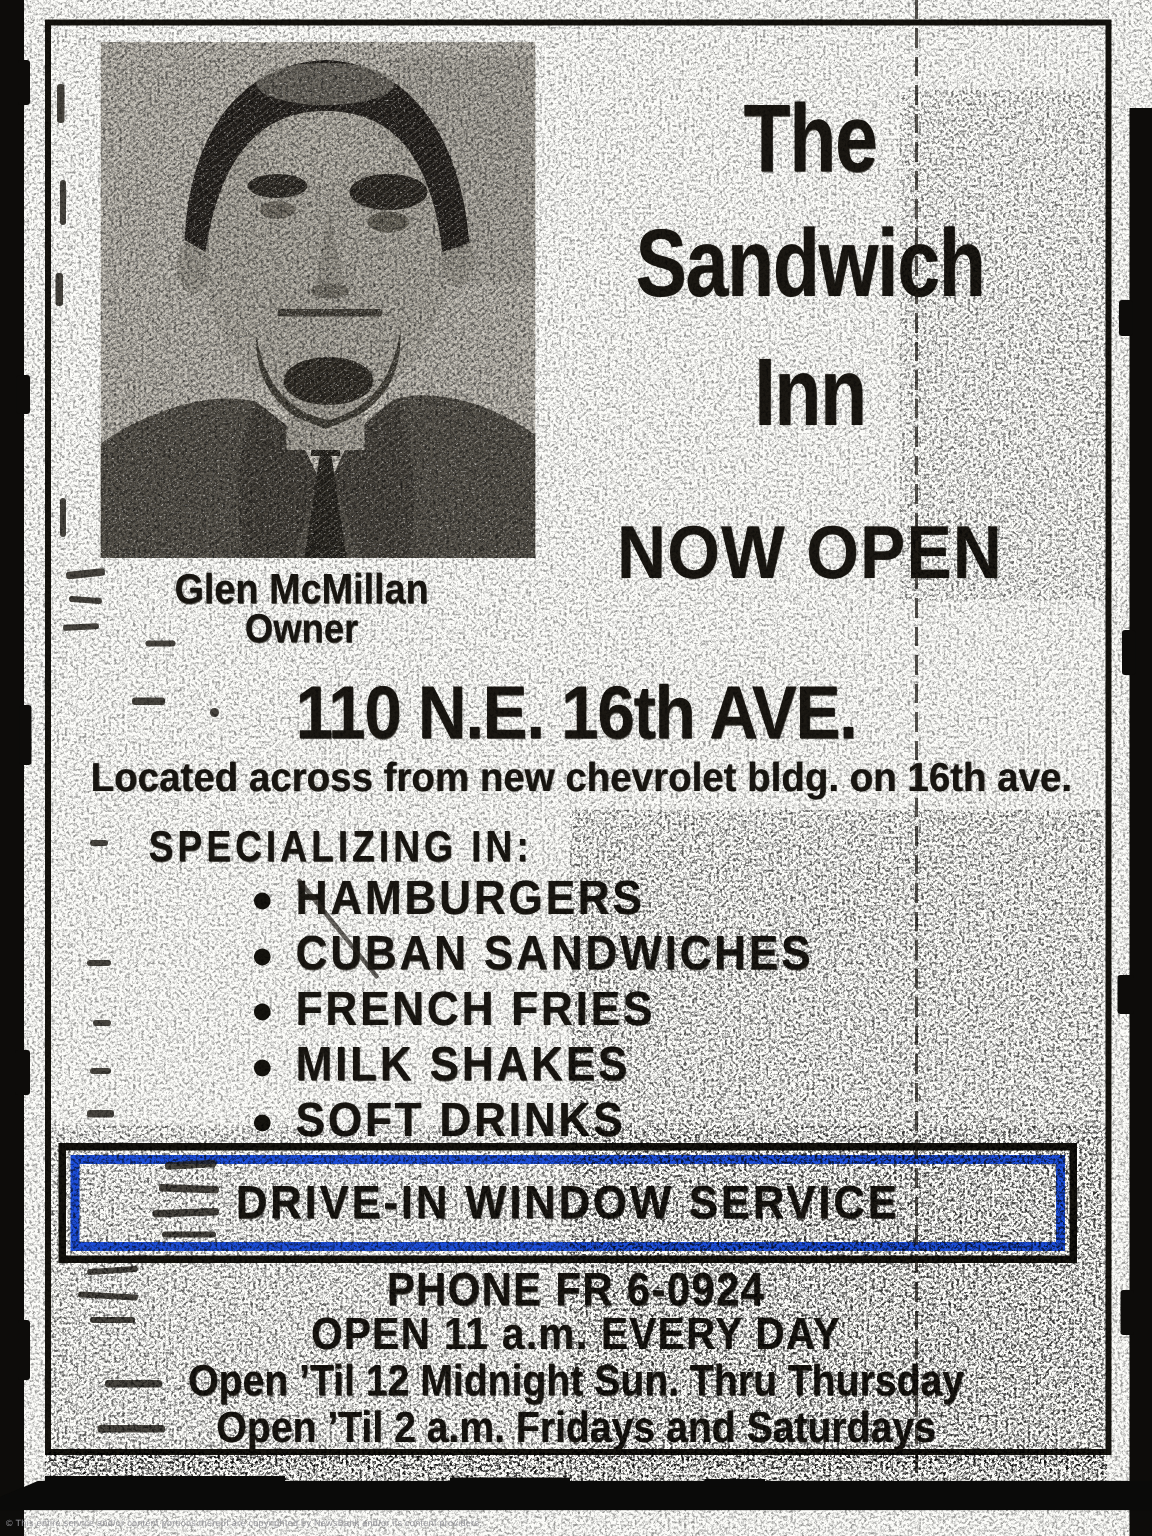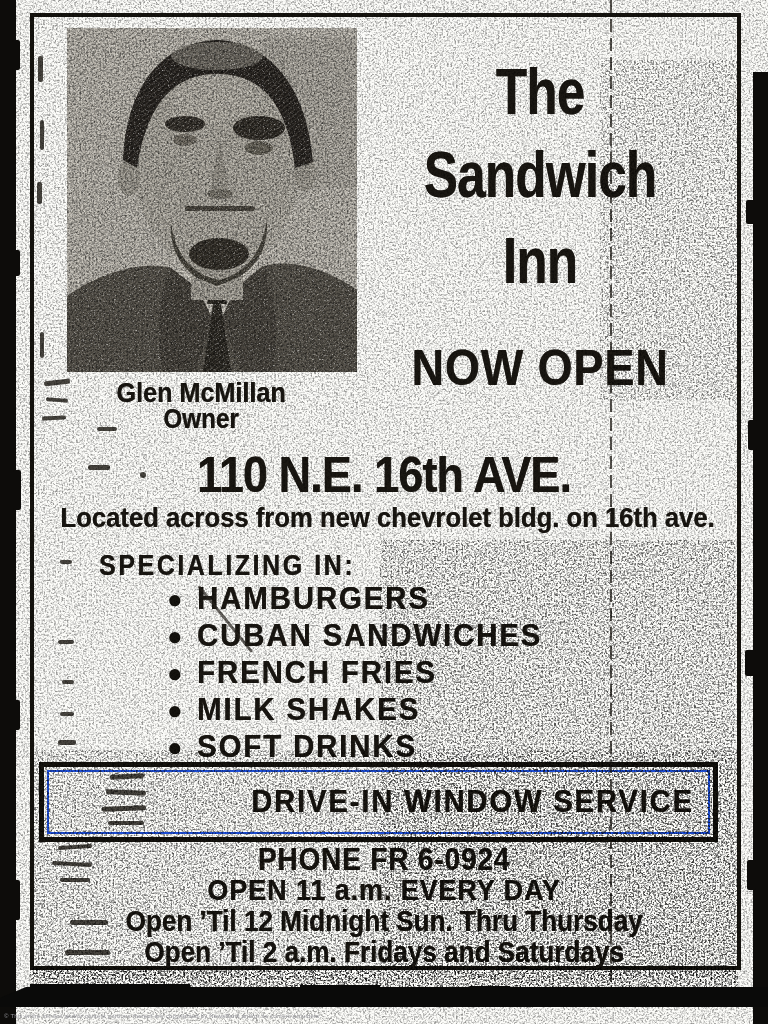--- a/index.html
+++ b/index.html
@@ -32,21 +32,21 @@
   .address-note{left:34px;top:503px;width:707px;font-size:27px;line-height:30px;z-index:10;transform:scaleX(.95);transform-origin:center;}
 
   .spec-heading{left:99px;top:550px;font-size:29px;line-height:30px;letter-spacing:3px;z-index:10;}
   .menu{left:167px;top:582px;margin:0;padding:0;list-style:none;z-index:10;position:absolute;}
   .menu li{display:flex;align-items:center;height:33px;margin-bottom:4px;}
   .bullet{font-size:26px;line-height:26px;margin-right:14px;font-weight:bold;color:#16140f;}
   .menu-text{font-size:32px;letter-spacing:2px;font-weight:bold;transform:scaleX(.92);transform-origin:left center;
              text-shadow:0.4px 0.4px 0.6px rgba(24,20,14,.8);white-space:nowrap;}
 
   .banner-box{left:39px;top:762px;width:679px;height:80px;border:5px solid #16140f;box-sizing:border-box;z-index:10;}
-  .banner-inner{position:absolute;inset:3px;border:2px solid #1d4ed8;display:flex;align-items:center;justify-content:flex-end;}
+  .banner-inner{position:absolute;inset:3px;border:6px solid #1d4ed8;display:flex;align-items:center;justify-content:center;}
   .banner-label{font-size:31px;letter-spacing:2px;font-weight:bold;transform:scaleX(.94);
                 text-shadow:0.4px 0.4px 0.6px rgba(24,20,14,.8);white-space:nowrap;}
 
   .phone{left:34px;top:844px;width:700px;font-size:31px;line-height:31px;letter-spacing:1px;z-index:10;}
   .hours-1{left:34px;top:875px;width:700px;font-size:30px;line-height:30px;letter-spacing:1px;z-index:10;}
   .hours-2{left:34px;top:906px;width:700px;font-size:29px;line-height:30px;z-index:10;}
   .hours-3{left:34px;top:937px;width:700px;font-size:29px;line-height:30px;z-index:10;}
 
   
   .edge-left{left:0;top:0;width:16px;height:1024px;background:#0d0c0a;z-index:50;}

